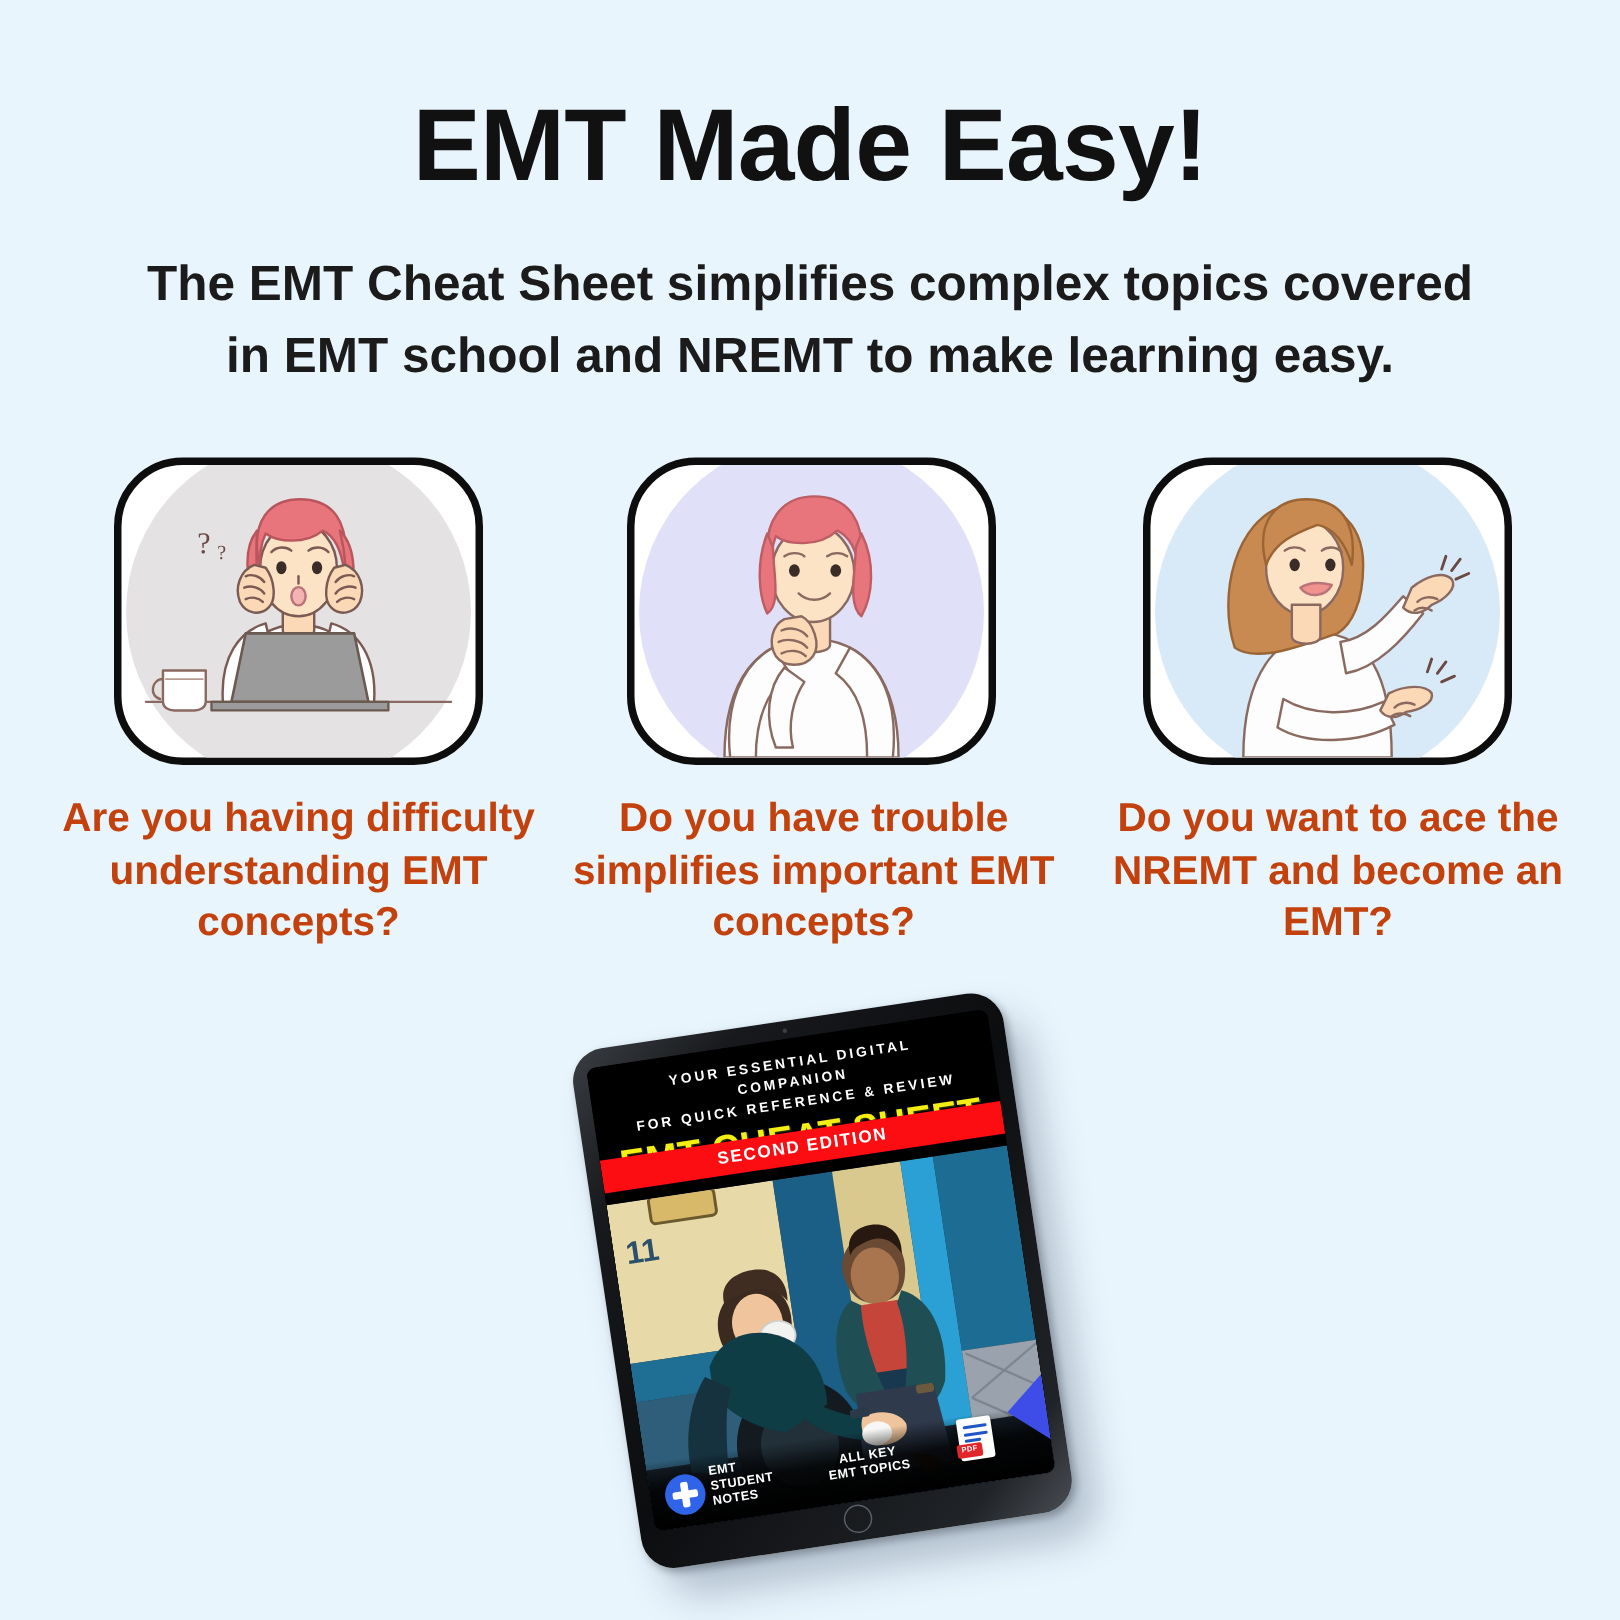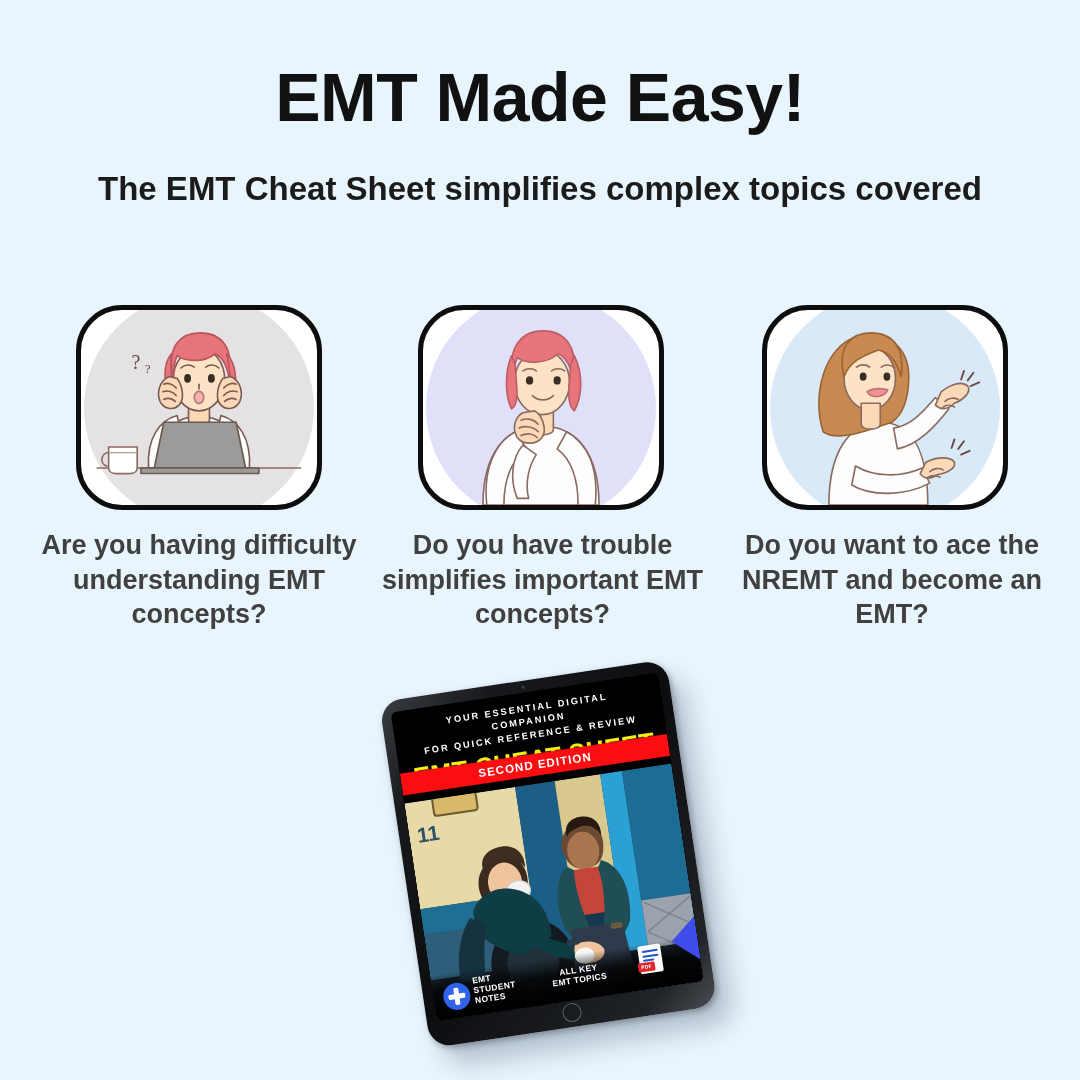--- a/index.html
+++ b/index.html
@@ -37,21 +37,21 @@
   #card1{left:76px;}
   #card2{left:418px;}
   #card3{left:762px;}
   .card .blob{position:absolute;left:50%;top:50%;transform:translate(-50%,-50%);
               width:230px;height:230px;border-radius:50%;}
   .card svg{position:absolute;left:0;top:0;width:100%;height:100%;}
 
   
   .caption{
     position:absolute;text-align:center;
-    font-size:27px;font-weight:bold;color:#404040;
+    font-size:27px;font-weight:bold;color:#c2410c;
     line-height:1.28;
   }
   #cap1{left:10px;top:528px;width:378px;}
   #cap2{left:370px;top:528px;width:345px;}
   #cap3{left:712px;top:528px;width:360px;}
 
   
   .tablet-wrap{
     position:absolute;left:404px;top:678px;width:300px;height:360px;
     transform:rotate(-8.5deg);
@@ -118,20 +118,21 @@
 </style>
 </head>
 <body>
 
 <div class="stage">
 
   <div class="headline">EMT Made Easy!</div>
 
   <div class="subhead">
     <span class="l">The EMT Cheat Sheet simplifies complex topics covered</span>
+    <span class="l">in EMT school and NREMT to make learning easy.</span>
   </div>
 
   <div class="cards">
 
     <div class="card" id="card1">
       <div class="blob" style="background:#e4e2e2"></div>
       <svg viewBox="0 0 246 205">
         <g fill="none" stroke="#7a5a52" stroke-width="1.7" stroke-linecap="round" stroke-linejoin="round">
 
           <path d="M16 166 H230" stroke="#8a6a60" stroke-width="1.6"></path>

